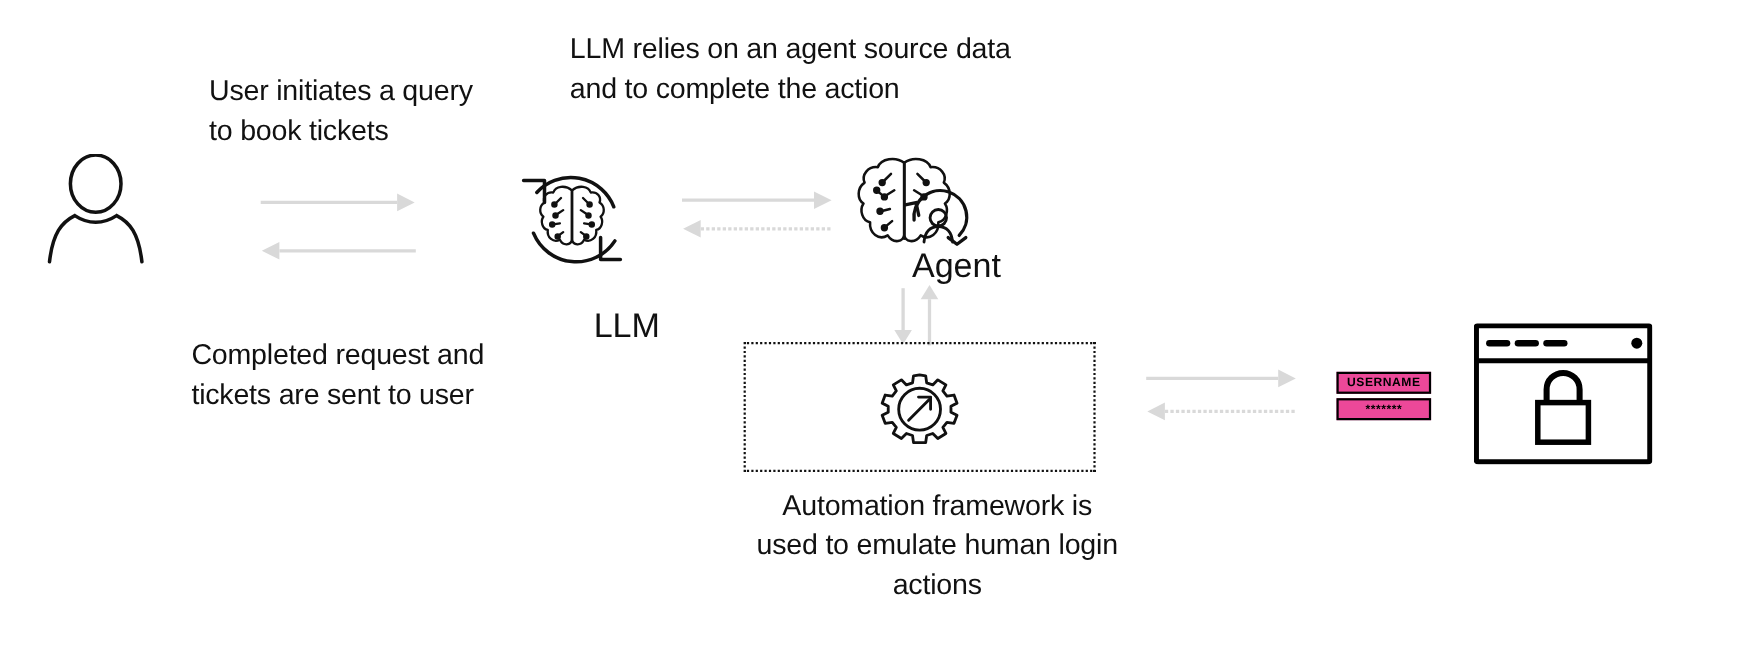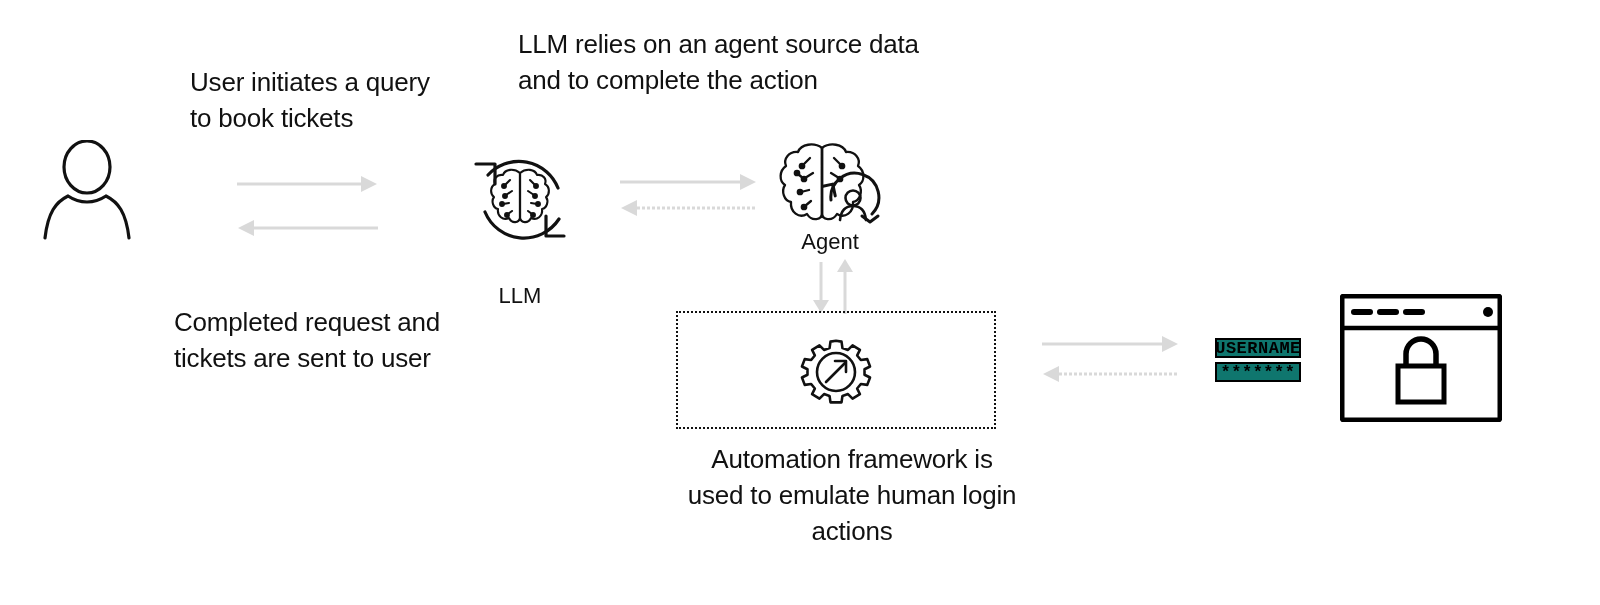--- a/index.html
+++ b/index.html
@@ -20,47 +20,47 @@
     position: absolute;
     font-size: 26px;
     line-height: 36px;
     color: #111111;
     font-family: "Liberation Sans", sans-serif;
     white-space: pre-line;
     letter-spacing: -0.2px;
   }
   .nodelabel {
     position: absolute;
-    font-size: 22px;
+    font-size: 31px;
     line-height: 32px;
     color: #111111;
-    text-align: center;
+    text-align: right;
     font-family: "Liberation Sans", sans-serif;
   }
   .icon {
     position: absolute;
   }
   .arrow-svg {
     position: absolute;
     overflow: visible;
   }
   .dotbox {
     position: absolute;
     border: 2px dotted #111111;
     box-sizing: border-box;
     background: transparent;
   }
   .cred {
     position: absolute;
     border: 2.5px solid #000000;
     box-sizing: border-box;
-    background: #0f766e;
-    font-family: Liberation Mono, monospace;
+    background: #ec4899;
+    font-family: Liberation Sans, sans-serif;
     font-weight: bold;
-    font-size: 17px;
+    font-size: 11px;
     letter-spacing: 0.5px;
     display: flex;
     align-items: center;
     justify-content: center;
     color: #000000;
   }
 </style>
 </head>
 <body>
 

